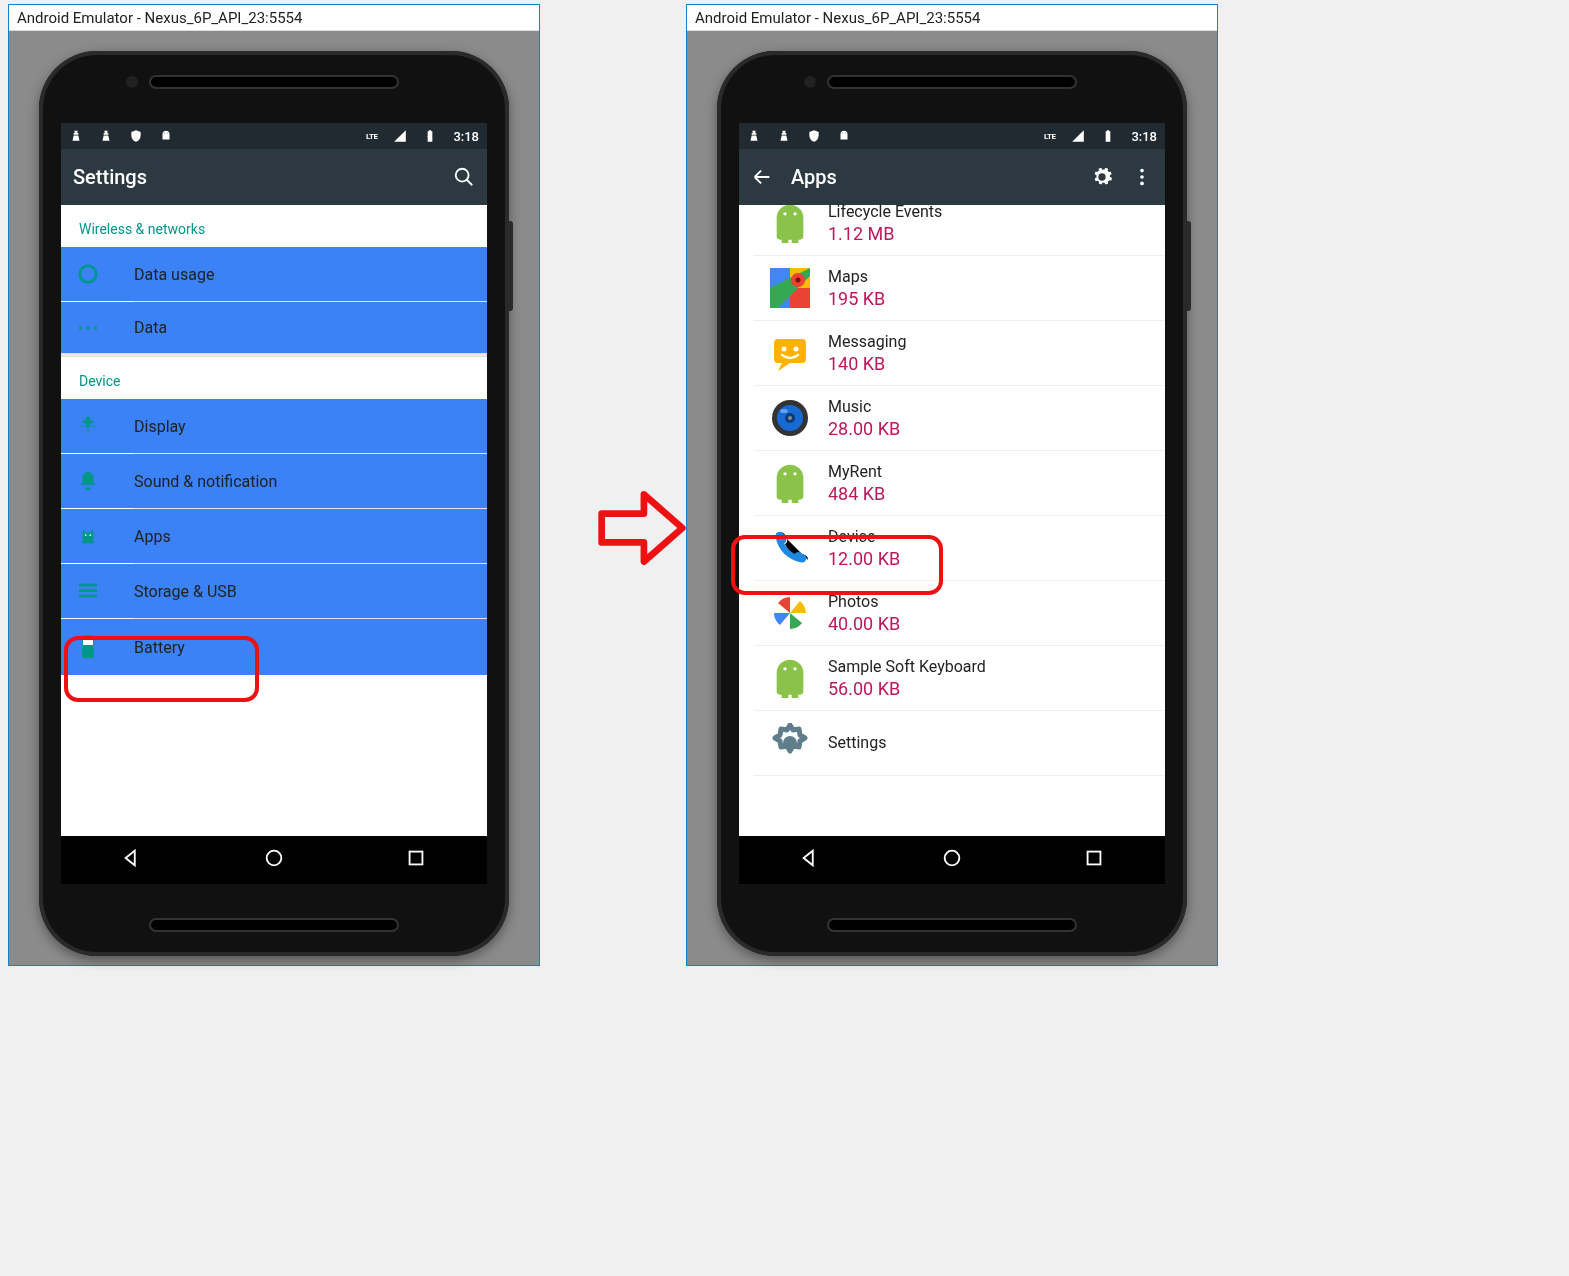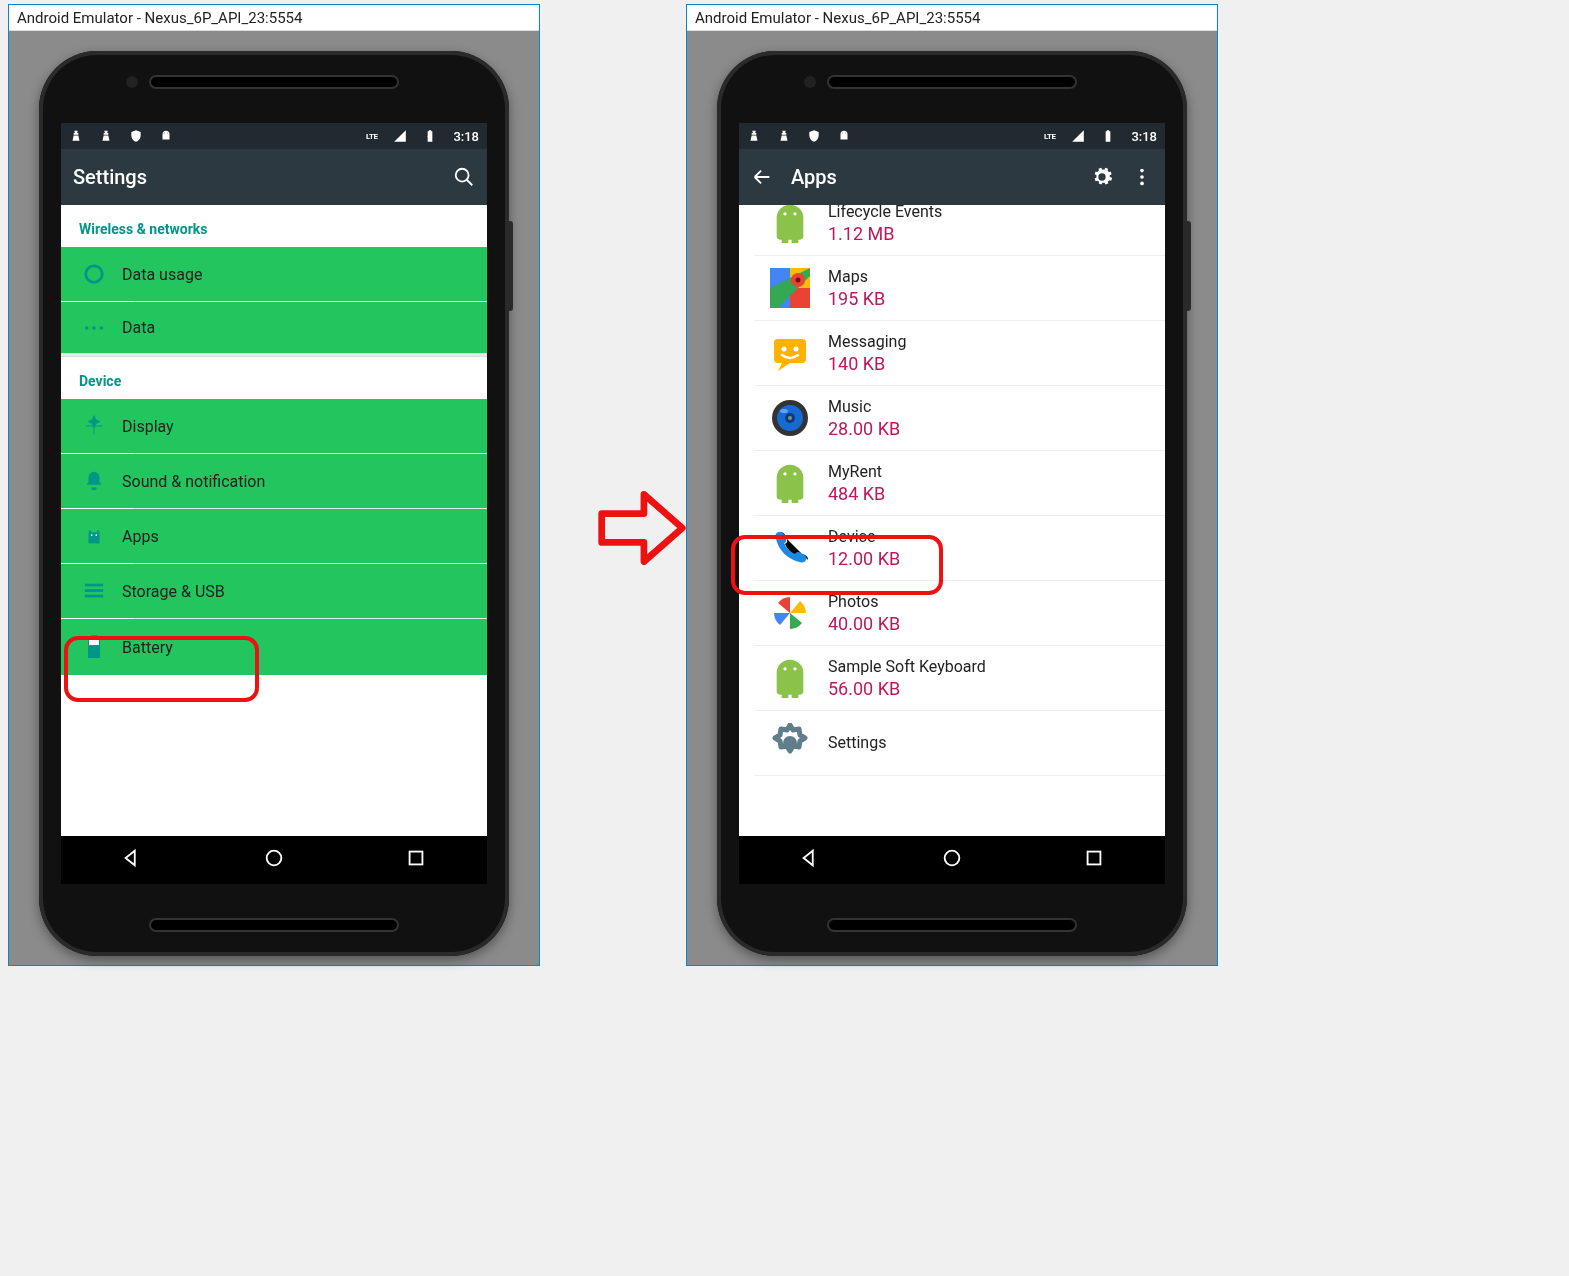--- a/index.html
+++ b/index.html
@@ -86,30 +86,30 @@
   .appbar-icons { display:flex; gap:18px; align-items:center; }
   .appbar svg { width:22px; height:22px; display:block; }
   .content {
     height: calc(100% - 26px - 56px - 48px);
     overflow: hidden;
     background: #fff;
   }
   .section-header {
     color: #009688;
     font-size: 14px;
-    font-weight: 700;
+    font-weight: 400;
     padding: 16px 18px 10px 18px;
     background: #fff;
   }
   .list-item {
     display: flex;
     align-items: center;
-    padding: 16px 20px;
-    gap: 15px;
-    background:#22c55e;
+    padding: 16px 14px;
+    gap: 33px;
+    background:#3b82f6;
   }
   .list-item .icon { width: 26px; display:flex; justify-content:center; }
   .list-item .label { font-size: 16px; color: #222; }
   .divider { height:1px; background:#e6e6e6; margin-left:72px; }
   .section-gap { height:4px; background:#e9e9e9; border-top:1px solid #ddd; border-bottom:1px solid #ddd; }
 
   
   .app-item {
     display: flex;
     align-items: center;

